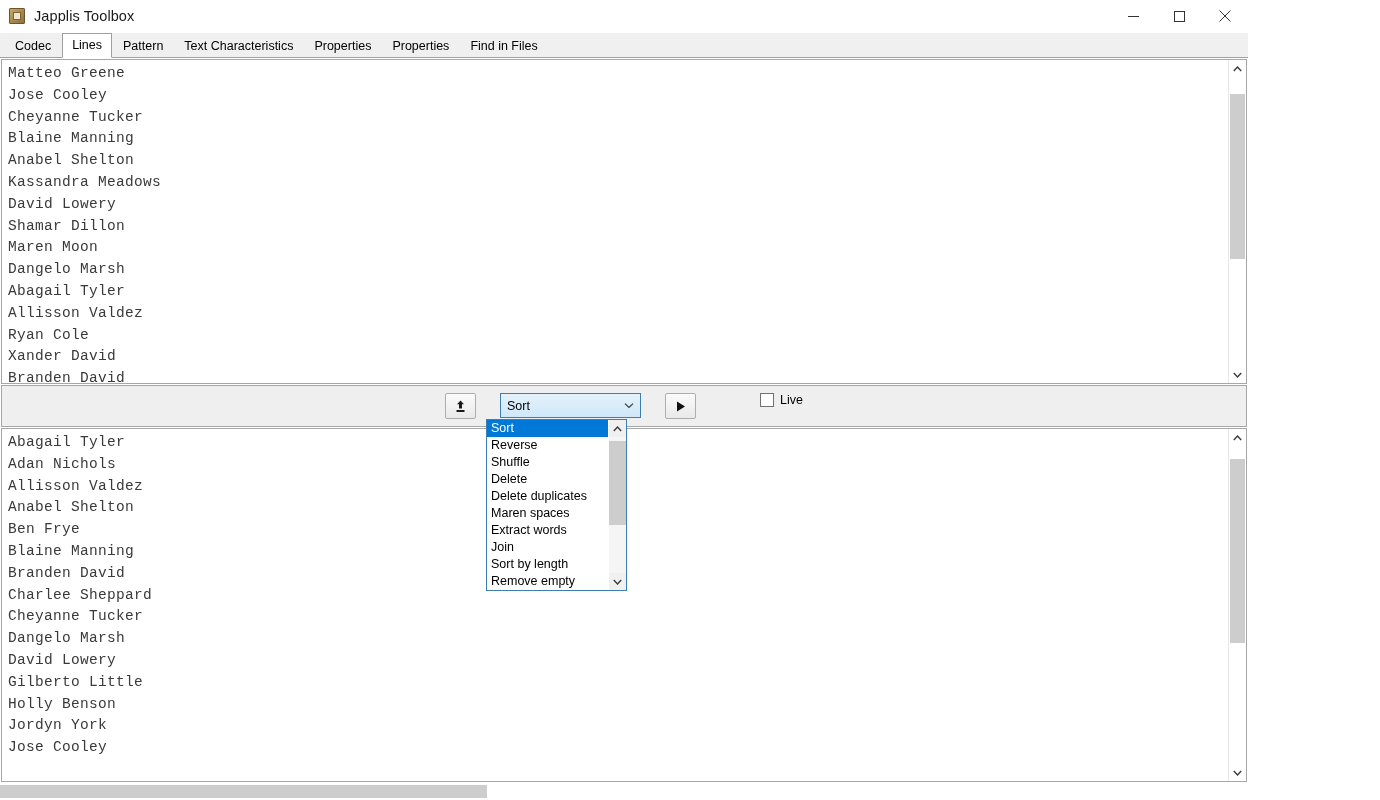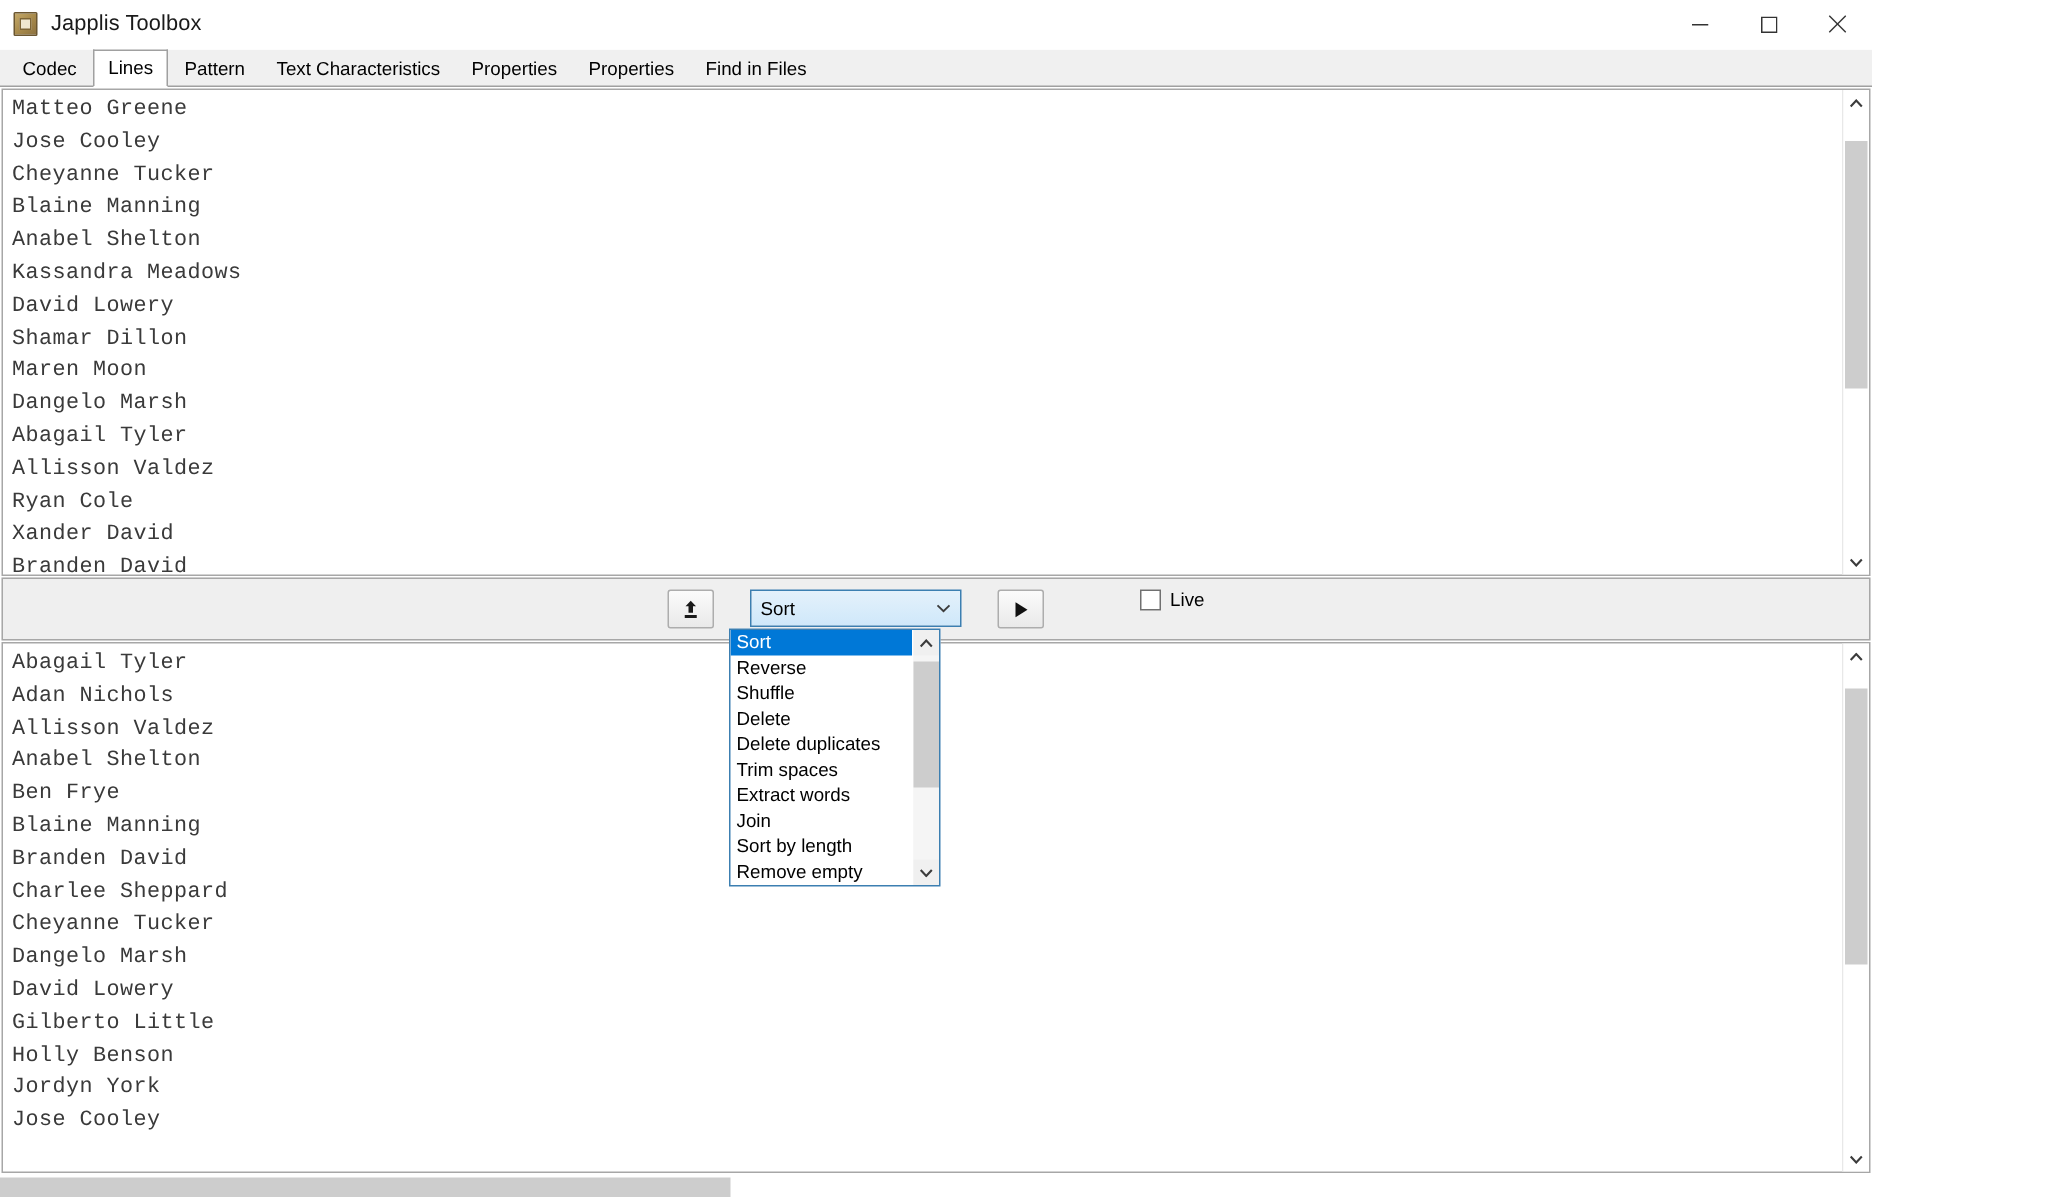--- a/index.html
+++ b/index.html
@@ -425,21 +425,21 @@
         <div class="check-label">Live</div>
       </div>
 
       <div class="dropdown" id="dropdown" style="height: 172px; left: 41px; top: 26px;">
         <div class="dd-list" id="dd-list">
             <div class="dd-item selected">Sort</div>
             <div class="dd-item">Reverse</div>
             <div class="dd-item">Shuffle</div>
             <div class="dd-item">Delete</div>
             <div class="dd-item">Delete duplicates</div>
-            <div class="dd-item">Trim spaces</div>
+            <div class="dd-item">Maren spaces</div>
             <div class="dd-item">Extract words</div>
             <div class="dd-item">Join</div>
             <div class="dd-item">Sort by length</div>
             <div class="dd-item">Remove empty</div>
           </div>
         <div class="dd-scroll">
           <div class="dd-arrow">
             <svg width="9" height="6" viewBox="0 0 9 6">
                 <path d="M0.8 5 L4.5 1 L8.2 5" fill="none" stroke="#3c3c3c" stroke-width="1.4"></path>
               </svg>

